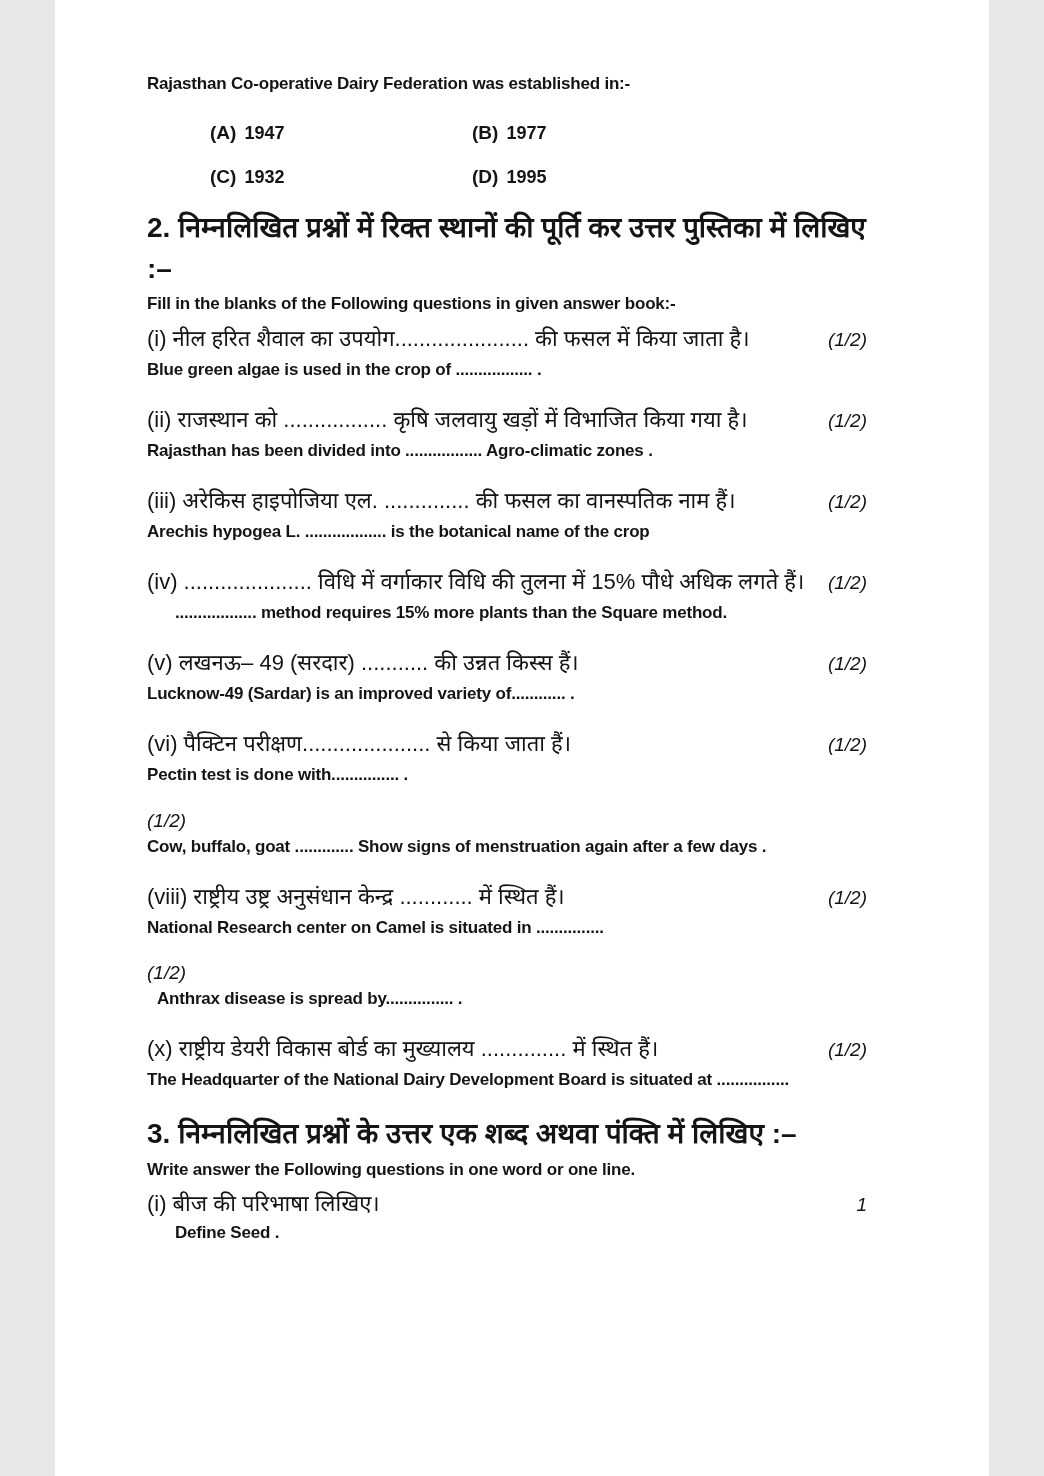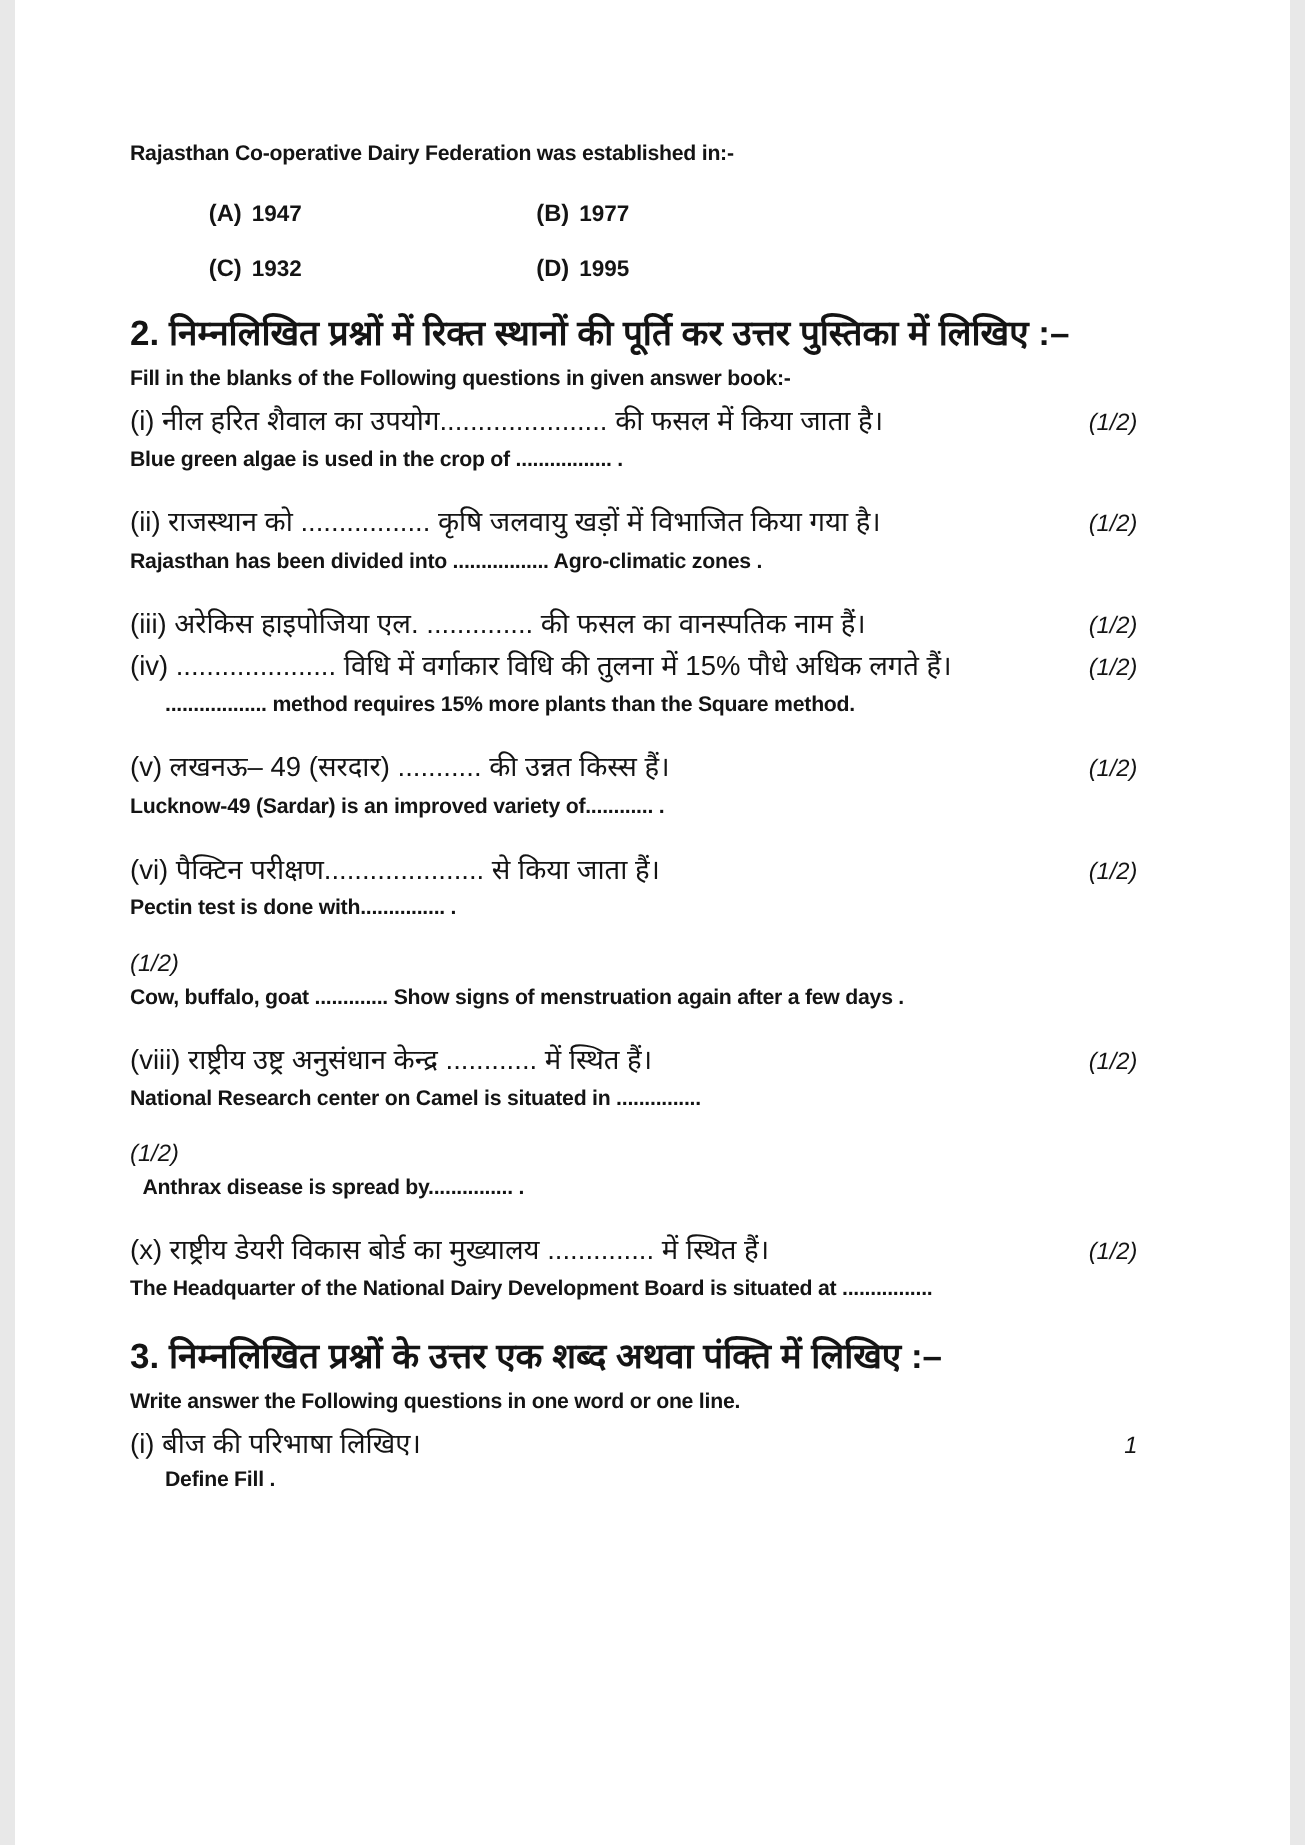--- a/index.html
+++ b/index.html
@@ -1,24 +1,24 @@
 <!DOCTYPE html>
 <html><head>
 <meta charset="utf-8">
 <style>
   html,body { margin:0; padding:0; background:#e8e8e8; }
   .page {
     position:relative;
-    width:1020px; height:1476px;
+    width:934px; height:1476px;
     margin:0 auto;
     background:#ffffff;
     color:#141414;
     font-family:"Liberation Sans", sans-serif;
     box-sizing:border-box;
-    padding:112px 122px 40px 92px;
+    padding:73px 122px 40px 92px;
     overflow:hidden;
   }
   
   .en {
     font-weight:700;
     font-size:17px;
     line-height:1.25;
     letter-spacing:-0.2px;
   }
   
@@ -122,20 +122,21 @@
         <span class="marks">(1/2)</span>
       </div>
       <div class="en en-row">Rajasthan has been divided into ................. Agro-climatic zones .</div>
     </div>
 
     <div class="item">
       <div class="hi-row">
         <span class="hi hi-text"><span class="num">(iii)</span><span>अरेकिस हाइपोजिया एल. .............. की फसल का वानस्पतिक नाम हैं।</span></span>
         <span class="marks">(1/2)</span>
       </div>
+      <div class="en en-row">Arechis hypogea L. .................. is the botanical name of the crop</div>
     </div>
 
     <div class="item">
       <div class="hi-row">
         <span class="hi hi-text"><span class="num">(iv)</span><span>..................... विधि में वर्गाकार विधि की तुलना में 15% पौधे अधिक लगते हैं।</span></span>
         <span class="marks">(1/2)</span>
       </div>
       <div class="en en-row indent1">.................. method requires 15% more plants than the Square method.</div>
     </div>
 
@@ -190,16 +191,16 @@
   <div class="section-heading">
     <span class="hi hi-bold">3. निम्नलिखित प्रश्नों के उत्तर एक शब्द अथवा पंक्ति में लिखिए :–</span>
     <span class="en">Write answer the Following questions in one word or one line.</span>
   </div>
 
   <div class="item s3-item" style="">
     <div class="hi-row">
       <span class="hi hi-text"><span class="num">(i)</span><span>बीज की परिभाषा लिखिए।</span></span>
       <span class="marks">1</span>
     </div>
-    <div class="en en-row indent1">Define Fill .</div>
+    <div class="en en-row indent1">Define Seed .</div>
   </div>
 
 </div>
 
 </body></html>

